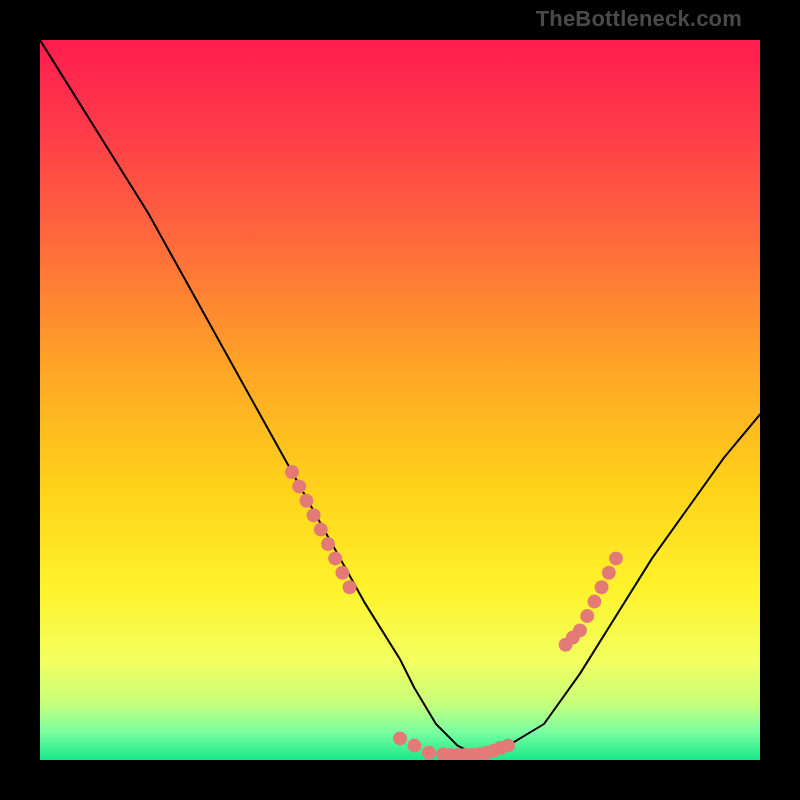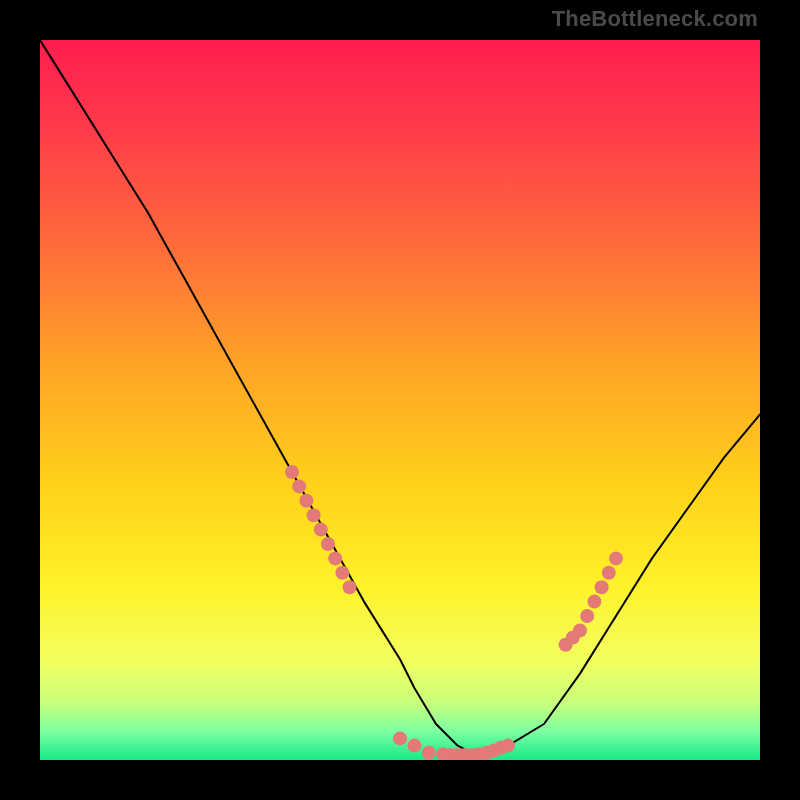--- a/index.html
+++ b/index.html
@@ -30,21 +30,21 @@
   .plot-bg {
     position: absolute;
     top: 0;
     left: 0;
     width: 720px;
     height: 720px;
   }
   .watermark {
     position: absolute;
     top: 6px;
-    right: 42px;
+    right: 58px;
     color: #4a4a4a;
     font-size: 22px;
     font-weight: 600;
     letter-spacing: 0.2px;
     user-select: none;
   }
   svg.curve {
     position: absolute;
     top: 0;
     left: 0;

